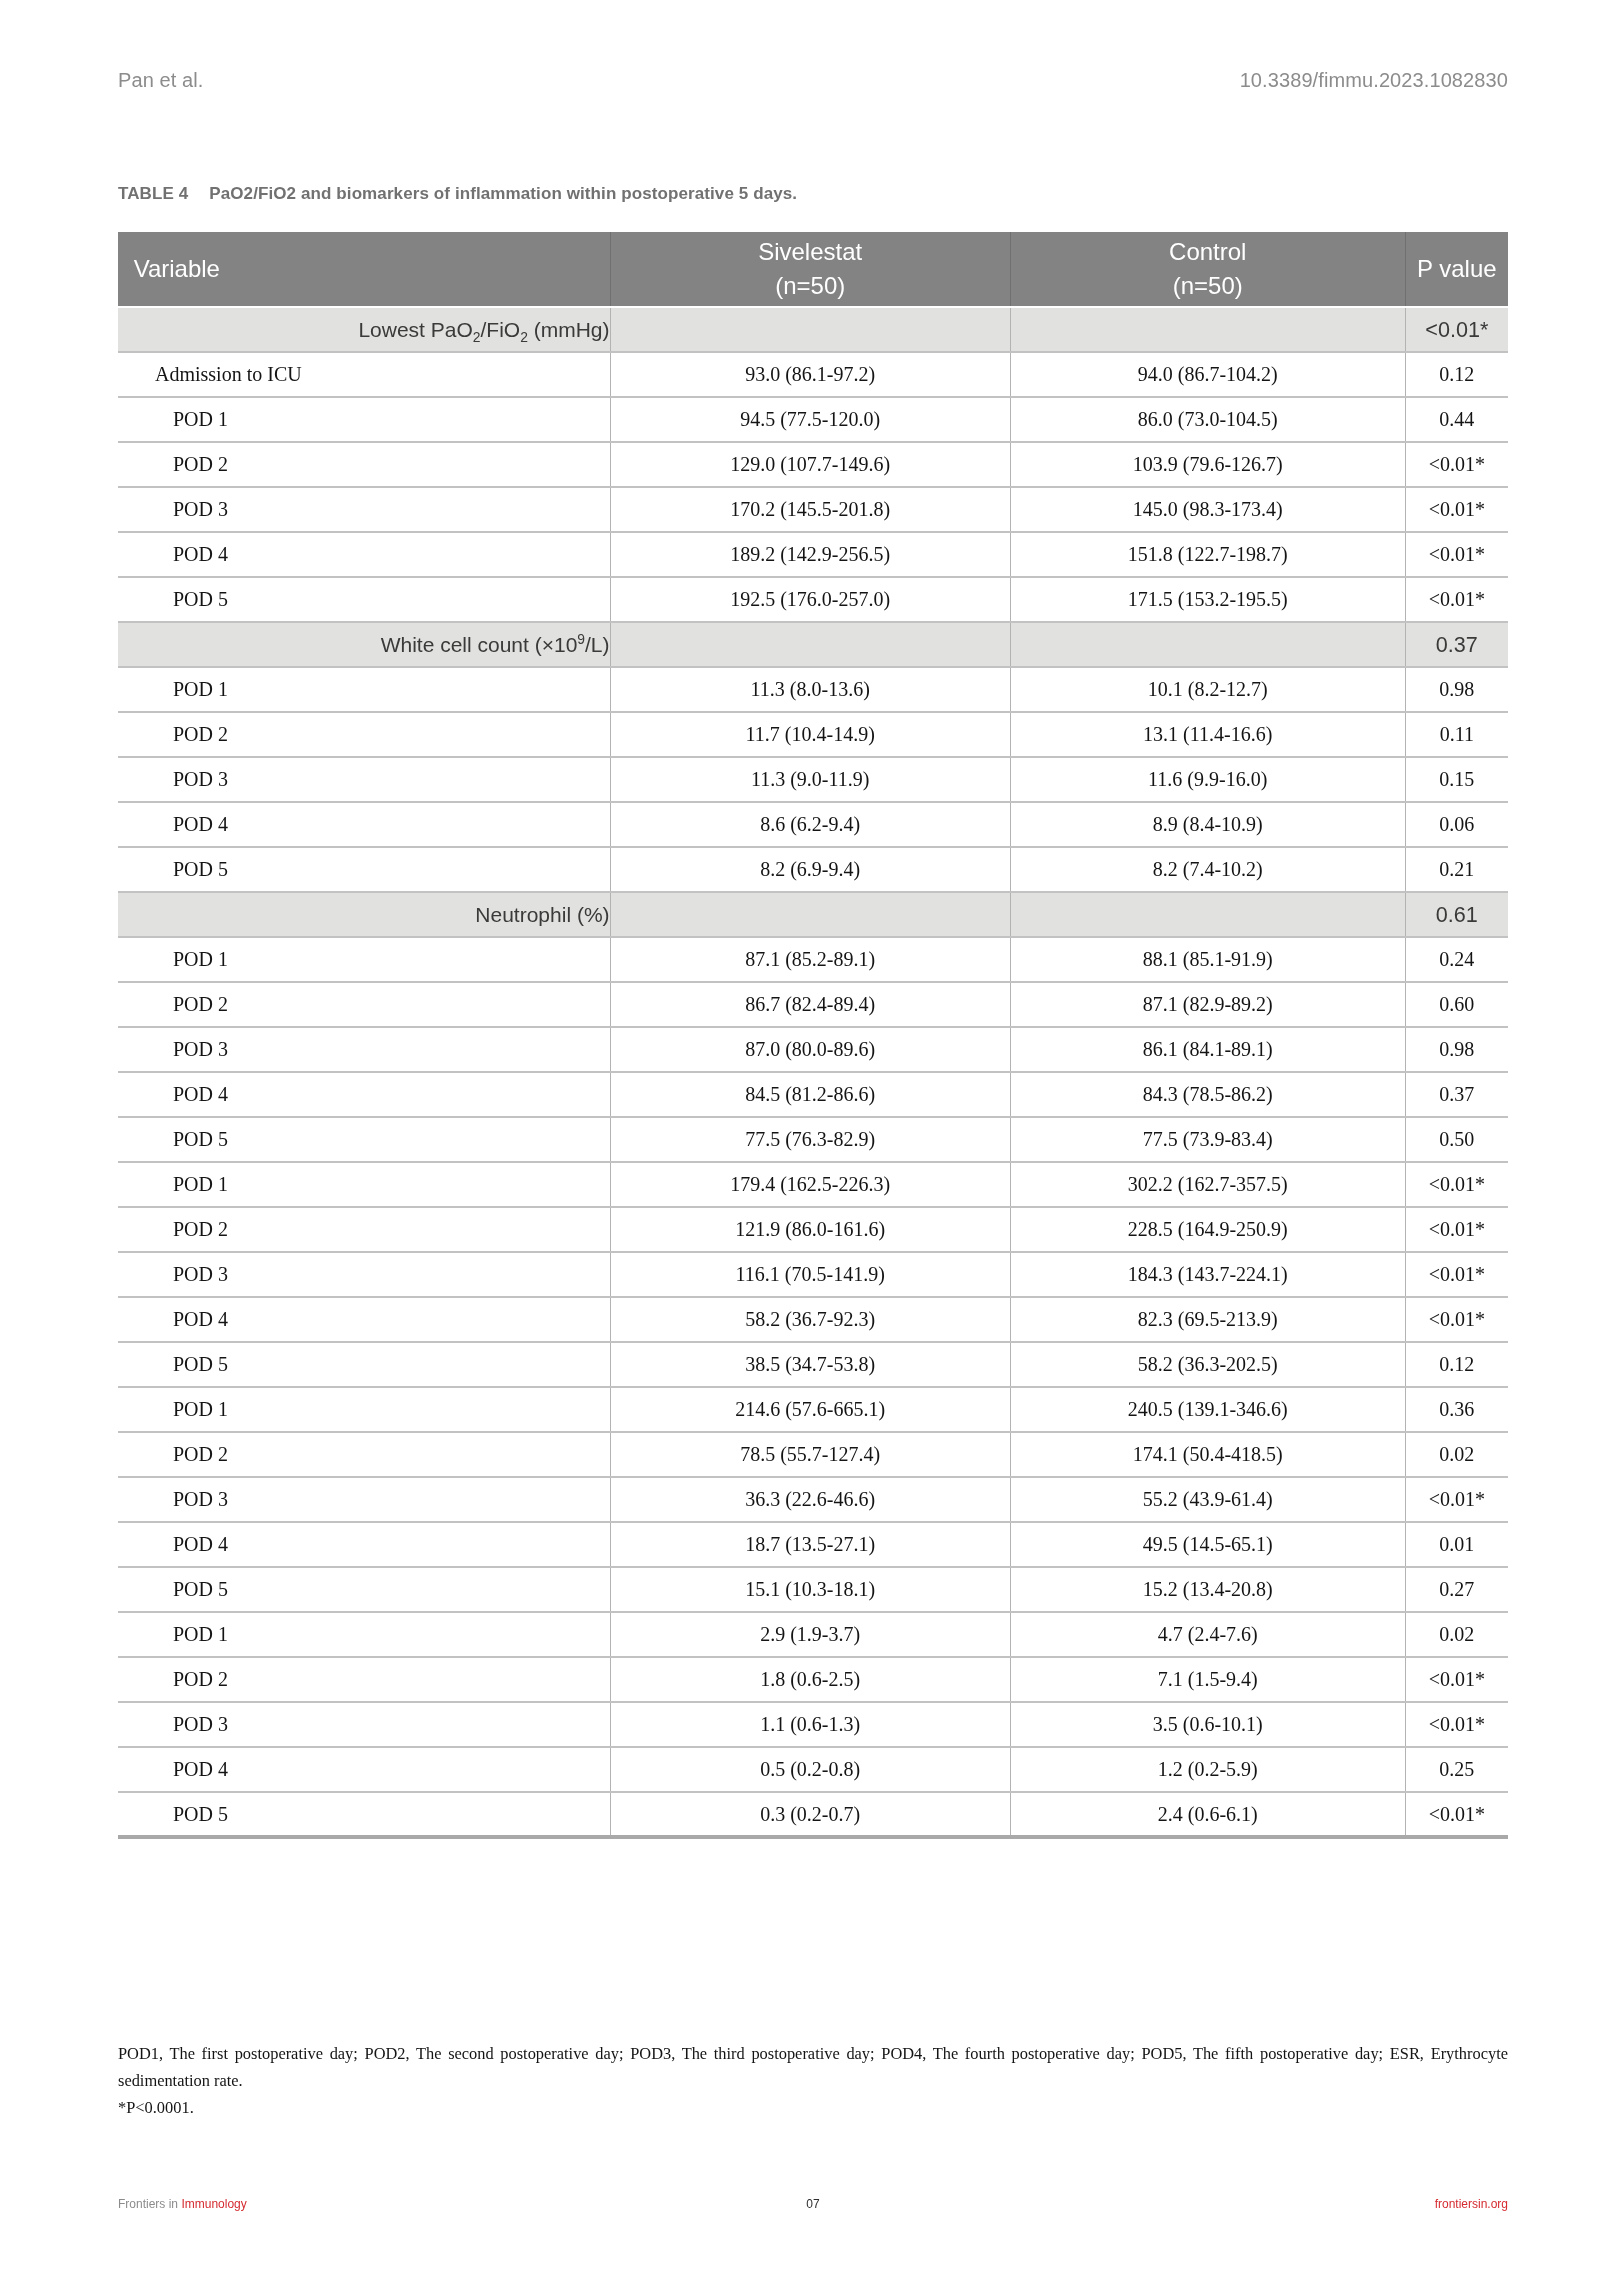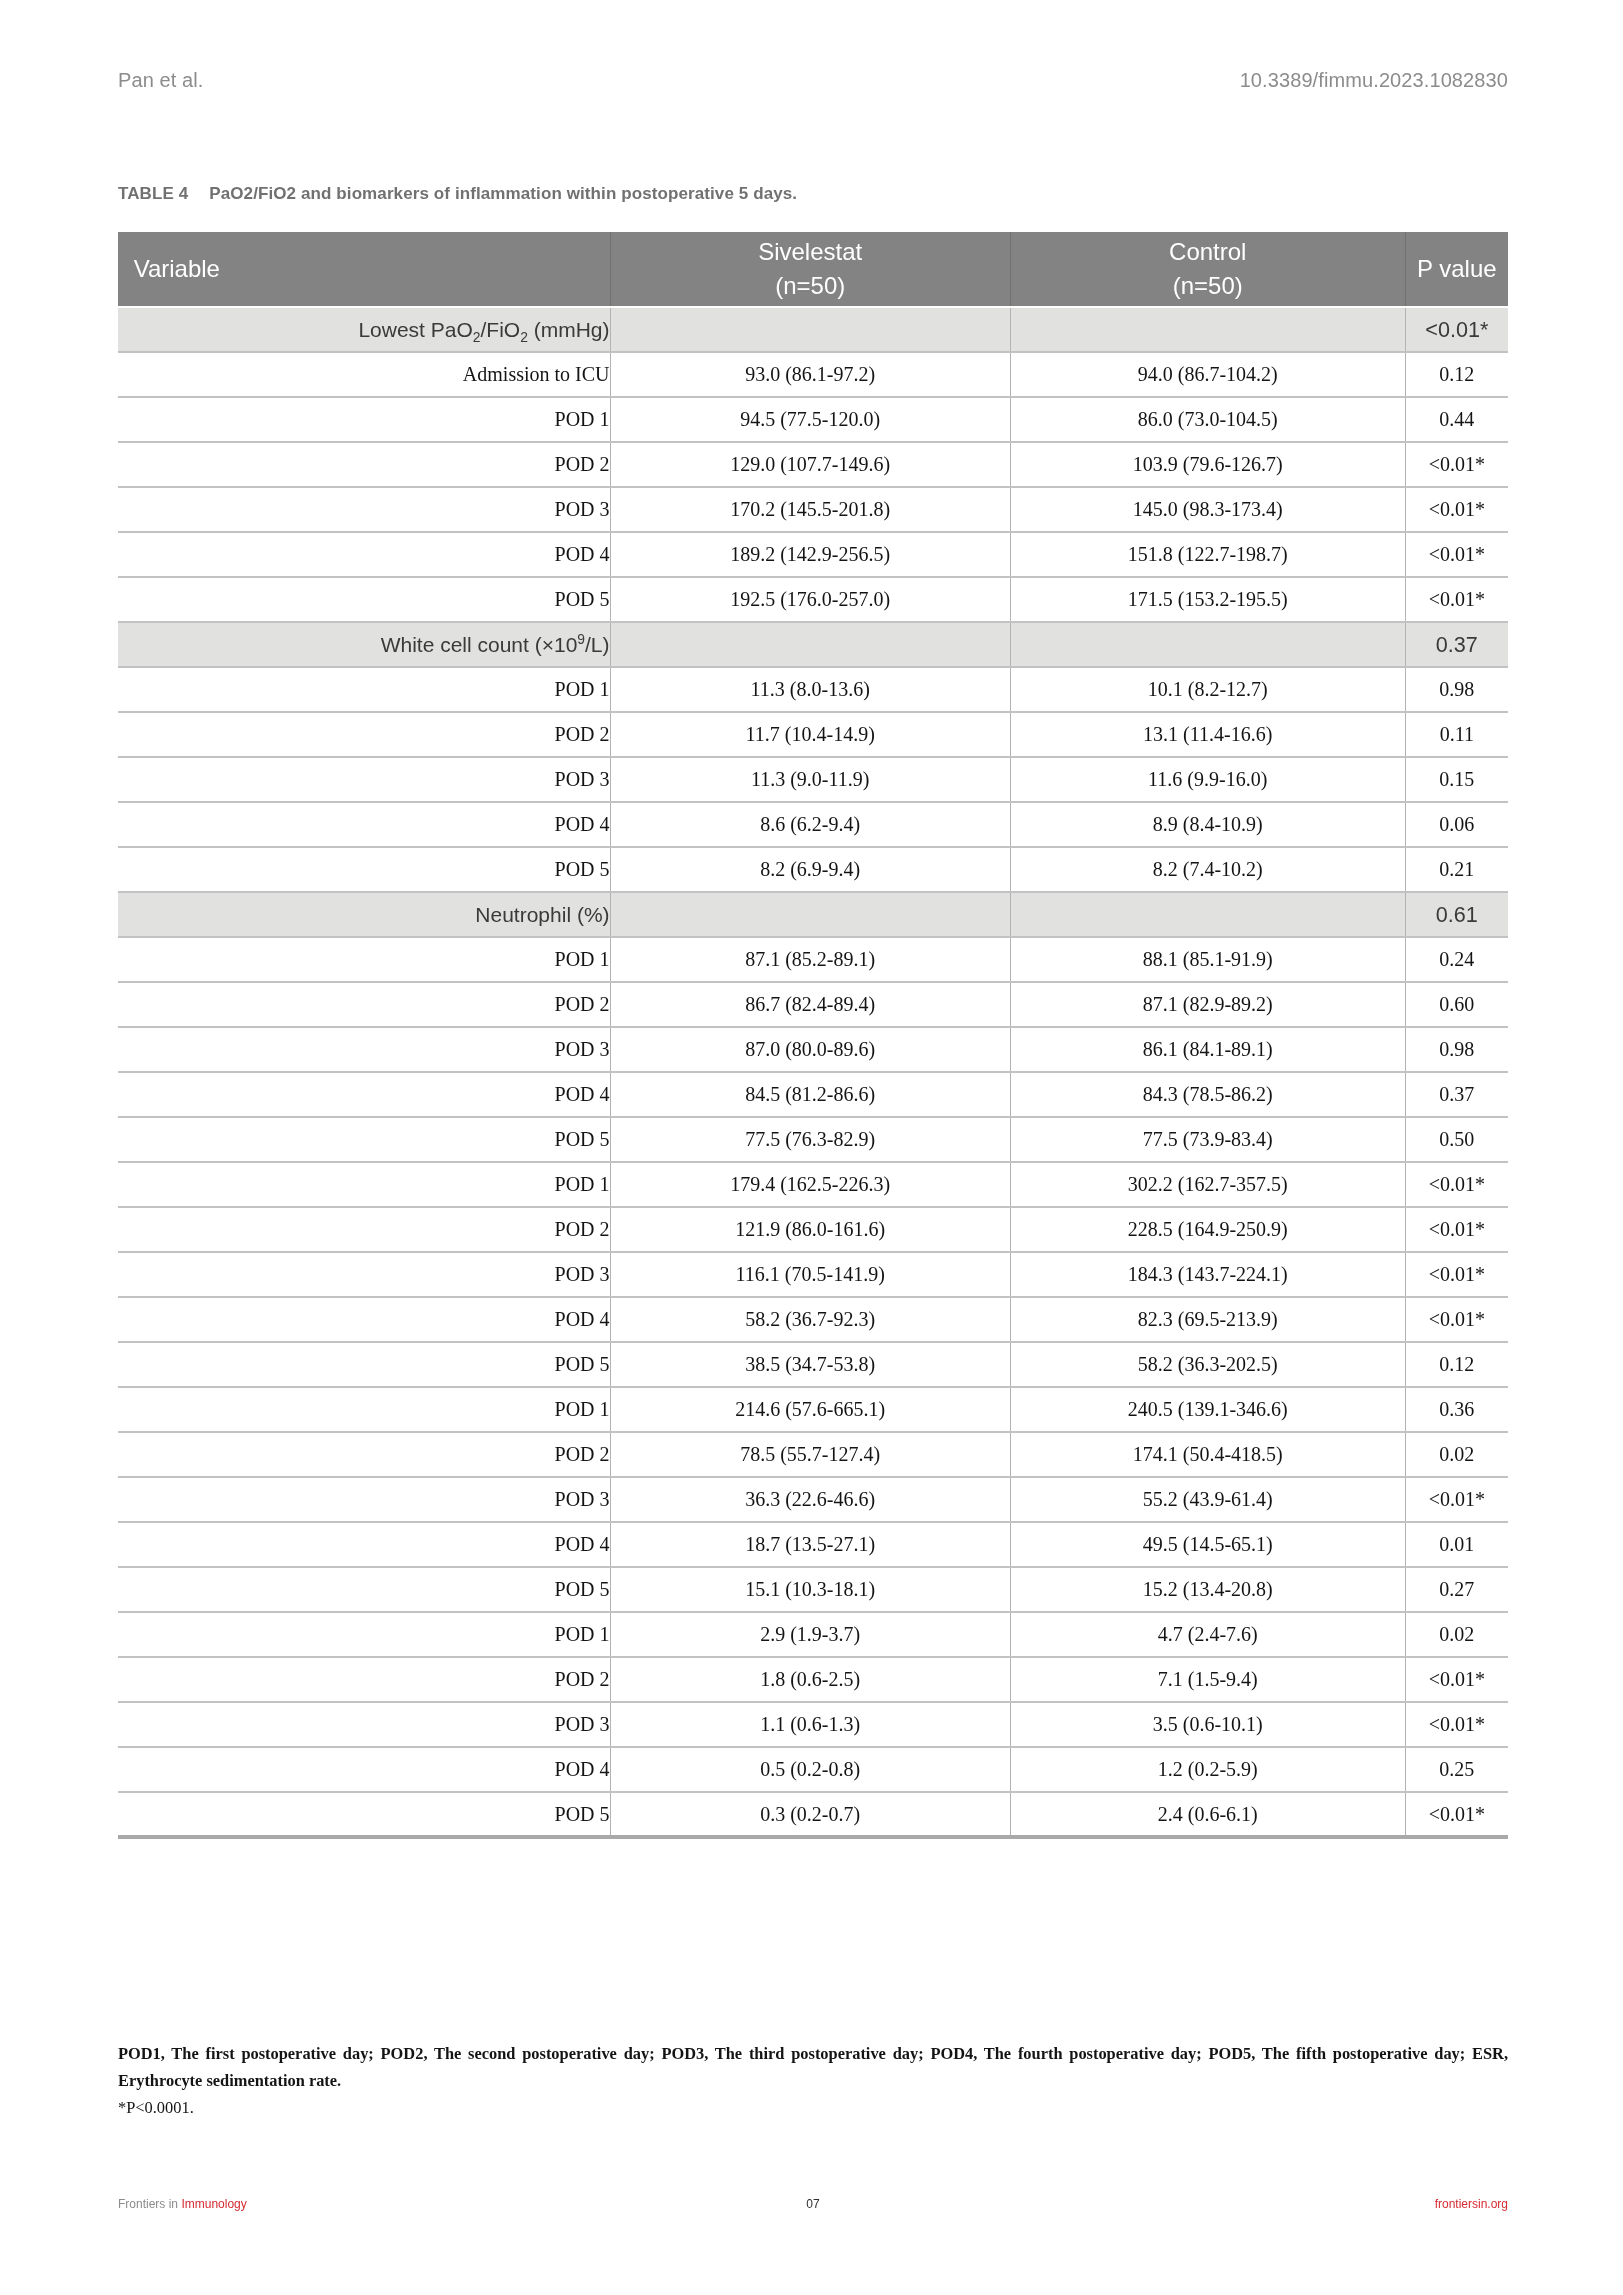--- a/index.html
+++ b/index.html
@@ -48,35 +48,35 @@
 
   tr.section-row td{background:var(--section_bg,#e1e1df);}
   td.section-label{
     font-size:21px;color:#3a3a3a;text-align:right;padding-left:30px;
   }
   td.section-p{font-size:21.6px;color:#3a3a3a;text-align:center;}
 
   td.row-label,td.val{
     font-family:"Liberation Serif",serif;font-size:20px;color:#141414;
   }
-  td.row-label{text-align:right;}
+  td.row-label{text-align:left;}
   td.row-label.ind1{padding-left:37px;}
   td.row-label.ind2{padding-left:55px;}
   td.val{text-align:center;}
 
   sub,sup{font-size:66%;line-height:0;}
 
   
   .footnotes{
     position:absolute;top:2041px;left:118px;width:1390px;
     font-family:"Liberation Serif",serif;font-size:16.4px;color:#141414;
     line-height:1.64;
   }
   .footnotes p{margin:0;}
-  .footnotes p.justify{text-align:justify;font-weight:bold;}
+  .footnotes p.justify{text-align:justify;}
 
   
   .pagefoot{
     position:absolute;top:2197px;left:118px;width:1390px;height:26px;
     font-size:12px;color:#8c8c8c;
   }
   .pagefoot .left{position:absolute;left:0;top:0;}
   .pagefoot .center{position:absolute;left:0;right:0;top:0;text-align:center;color:#2e2e2e;}
   .pagefoot .right{position:absolute;right:0;top:0;}
   .red{color:var(--accent_red,#d52b31);}

